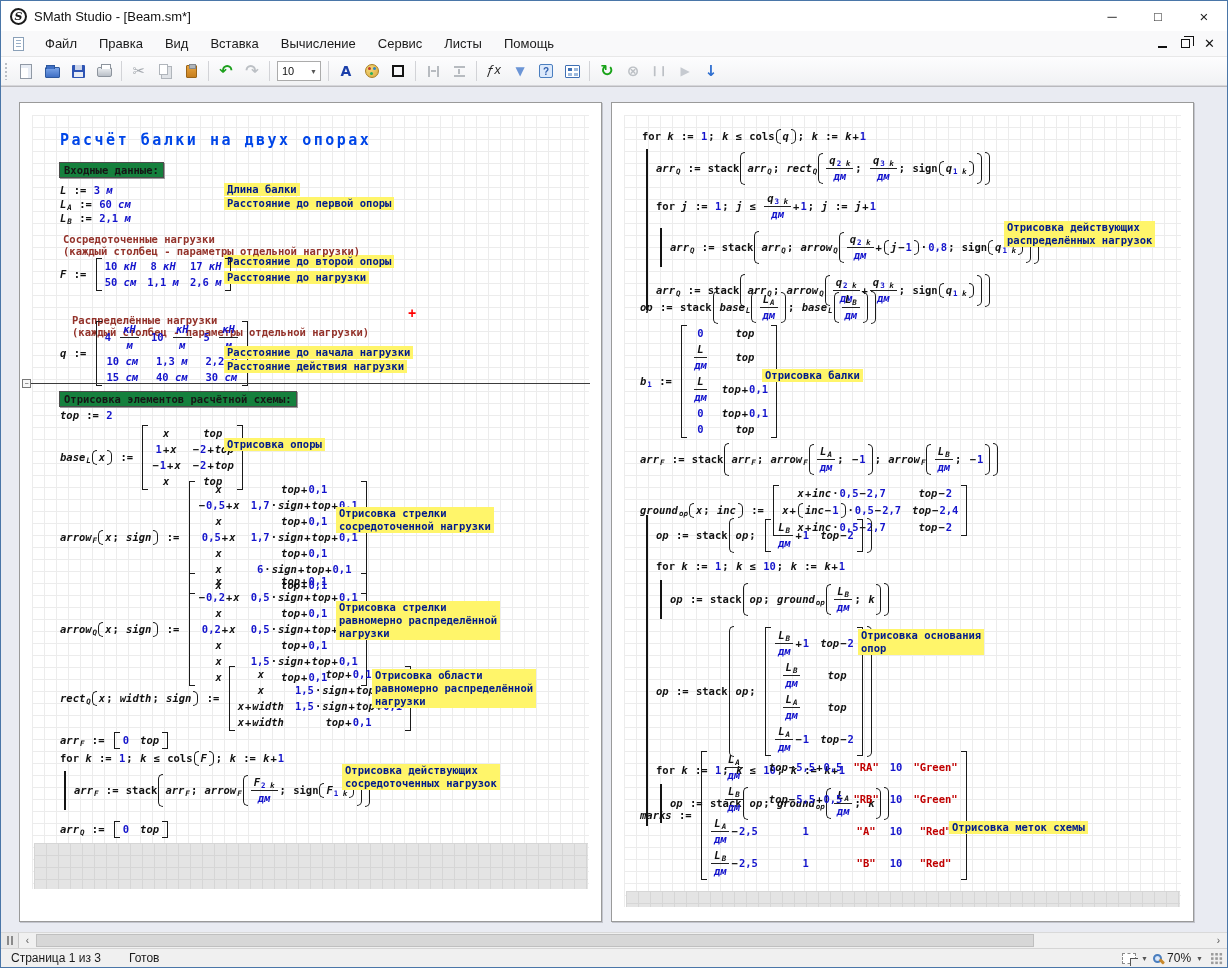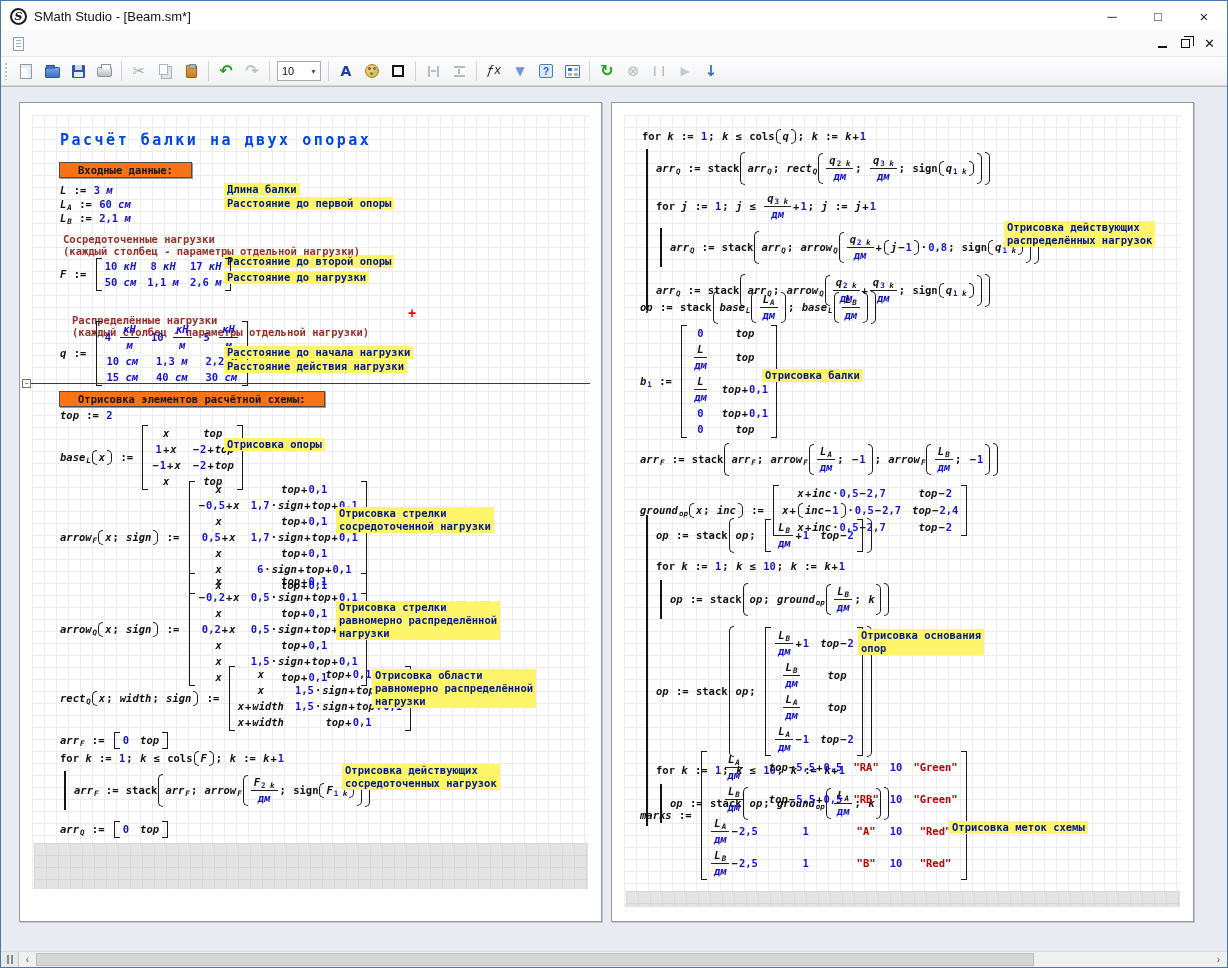--- a/index.html
+++ b/index.html
@@ -66,21 +66,21 @@
   .i-options::before{content:"";position:absolute;left:2px;top:2px;width:4px;height:3px;background:#3f6fb4;box-shadow:6px 0 0 #9db9dd,0 5px 0 #9db9dd,6px 5px 0 #9db9dd;}
 
   
   .workspace{flex:1;background:#e9ebf2;position:relative;border-top:1px solid #b9b9bd;overflow:hidden;}
   .page{position:absolute;top:15px;width:583px;height:820px;background:#fff;border:1px solid #9a9a9a;box-shadow:1px 1px 0 #c3c5cd;}
   .page .gridbg{position:absolute;left:12px;top:12px;width:557px;
     background-image:linear-gradient(to right,#ececec 1px,transparent 1px),linear-gradient(to bottom,#ececec 1px,transparent 1px);
     background-size:12px 12px;}
   .pg-item{position:absolute;}
   .t-title{font:bold 15px var(--mono);letter-spacing:2.5px;color:#0046e8;white-space:pre;}
-  .t-box{font:bold 10.5px var(--mono);color:#151515;background:#f97316;border:1px solid #4d4d4d;box-shadow:1px 1px 0 #9b9b9b;padding:1px 18px;white-space:pre;text-align:center;}
+  .t-box{font:bold 10.5px var(--mono);color:#151515;background:#15803d;border:1px solid #4d4d4d;box-shadow:1px 1px 0 #9b9b9b;padding:1px 4px;white-space:pre;text-align:center;}
   .t-head{font:bold 10.5px var(--mono);color:var(--maroon);line-height:12px;white-space:pre;}
   .t-cm{background:var(--yellow);color:var(--navy);font:bold 10.5px var(--mono);line-height:13px;padding:0 3px;white-space:pre;width:max-content;}
   .t-cursor{color:#ff0000;font:bold 14px var(--ui);line-height:10px;}
   .t-band{background-color:#e4e4e4;background-image:linear-gradient(to right,#d6d6d6 1px,transparent 1px),linear-gradient(to bottom,#d6d6d6 1px,transparent 1px);background-size:12px 12px;}
   .t-sep{height:9px;display:flex;align-items:center;}
   .t-sep .cbox{width:9px;height:9px;border:1px solid #777;background:#f7f7f7;font:7px var(--ui);color:#333;display:flex;align-items:center;justify-content:center;line-height:7px;}
   .t-sep .cline{flex:1;height:1px;background:#3c3c3c;}
 
   
   .t-math{display:flex;flex-direction:column;gap:5px;align-items:flex-start;font:bold 10.5px var(--mono);color:#111;}
@@ -138,20 +138,30 @@
     <span class="applogo">S</span>
     <span class="title-text">SMath Studio - [Beam.sm*]</span>
     <span class="tb-spacer"></span>
     <span class="winbtn">─</span>
     <span class="winbtn">□</span>
     <span class="winbtn" style="font-size:15px">×</span>
   </div>
 
   <div class="menubar">
     <span class="doc-ico"></span>
+    <span id="menu-items" style="display:flex">
+        <span class="menu-item">Файл</span>
+        <span class="menu-item">Правка</span>
+        <span class="menu-item">Вид</span>
+        <span class="menu-item">Вставка</span>
+        <span class="menu-item">Вычисление</span>
+        <span class="menu-item">Сервис</span>
+        <span class="menu-item">Листы</span>
+        <span class="menu-item">Помощь</span>
+      </span>
     <span class="tb-spacer"></span>
     <span class="mdi-btns">
       <span class="mdi-min"></span>
       <span class="mdi-restore"></span>
       <span class="mdi-close">✕</span>
     </span>
   </div>
 
   <div class="toolbar" id="toolbar">
       <span class="grip"></span>
@@ -2516,14 +2526,26 @@
         <i></i>
         <i></i>
       </span>
     <span class="sb-btn">‹</span>
     <span class="sb-track">
         <span class="sb-thumb"></span>
       </span>
     <span class="sb-btn">›</span>
   </div>
 
+  <div class="statusbar">
+    <span class="st-page">Страница 1 из 3</span>
+    <span class="st-ready">Готов</span>
+    <span class="st-right">
+      <span class="st-layout"></span>
+      <span class="st-arr">▼</span>
+      <span class="mag"></span>
+      <span class="st-zoom">70%</span>
+      <span class="st-arr">▼</span>
+      <span class="st-grip"></span>
+    </span>
+  </div>
 
 </div>
 
 </body></html>

